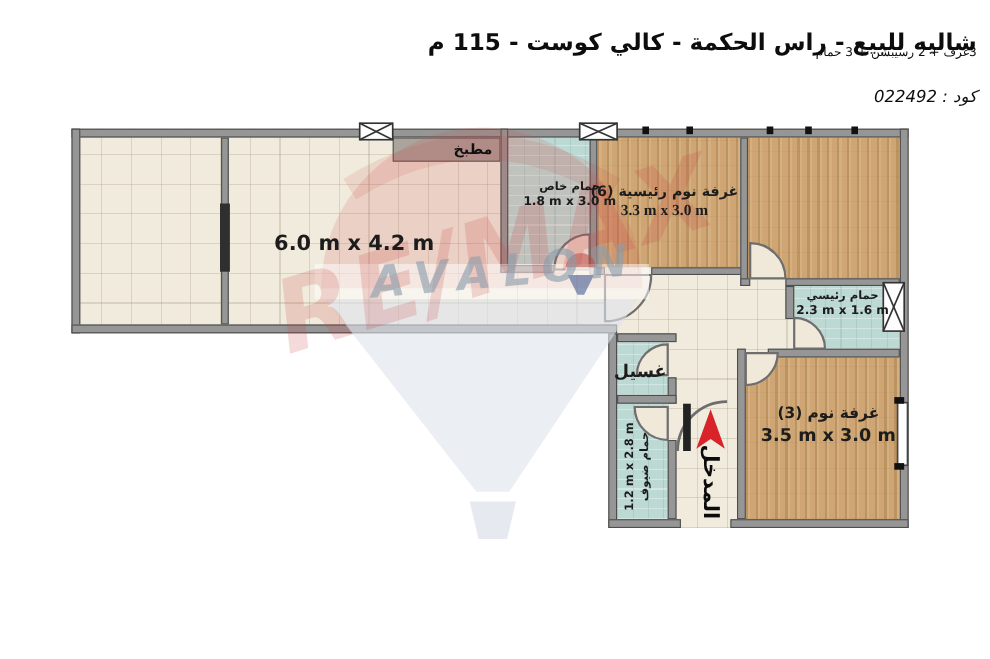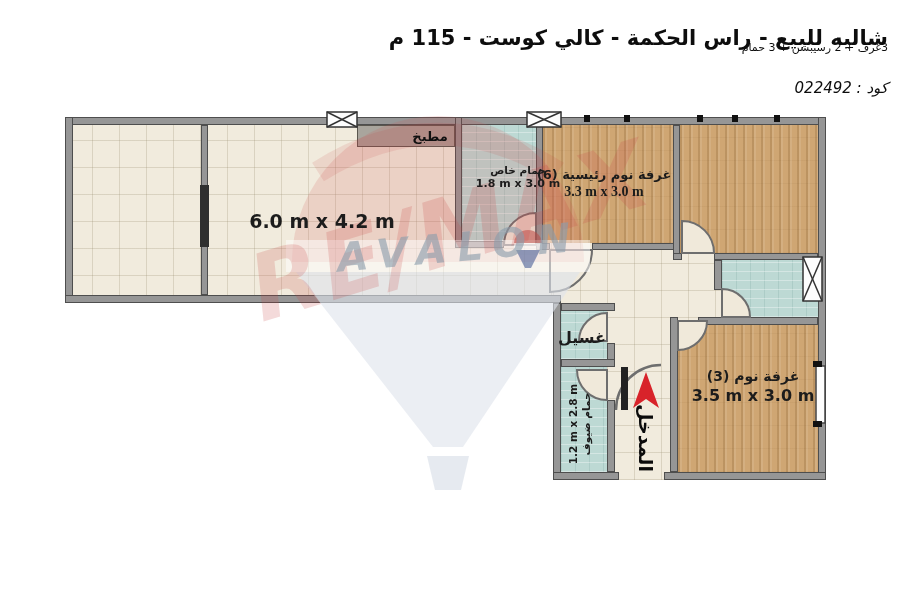--- a/index.html
+++ b/index.html
@@ -167,20 +167,24 @@
     <span>مطبخ</span>
   </div>
   <div class="lbl" style="left:478px;top:177px;font-size:10.5px;margin-left:40px;">
     <span>حمام خاص</span>
     <span class="dim" style="font-size:11px;">1.8 m x 3.0 m</span>
   </div>
   <div class="lbl" style="left:604px;top:184px;font-size:13px;">
     <span>غرفة نوم رئيسية (6)</span>
     <span class="dim" style="font-size:14px;font-family:Liberation Serif, serif;">3.3 m x 3.0 m</span>
   </div>
+  <div class="lbl" style="left:766px;top:276px;font-size:10.5px;">
+    <span>حمام رئيسي</span>
+    <span class="dim" style="font-size:11px;">2.3 m x 1.6 m</span>
+  </div>
   <div class="lbl" style="left:753px;top:387px;font-size:14px;">
     <span>غرفة نوم (3)</span>
     <span class="dim" style="font-size:16px;text-align:center;">3.5 m x 3.0 m</span>
   </div>
   <div class="lbl" style="left:582px;top:338px;font-size:16px;">
     <span>غسيل</span>
   </div>
   <div class="lbl rot-ccw" style="left:580px;top:424px;font-size:10.5px;">
     <span class="dim">1.2 m x 2.8 m</span>
     <span style="display:block;">حمام ضيوف</span>

